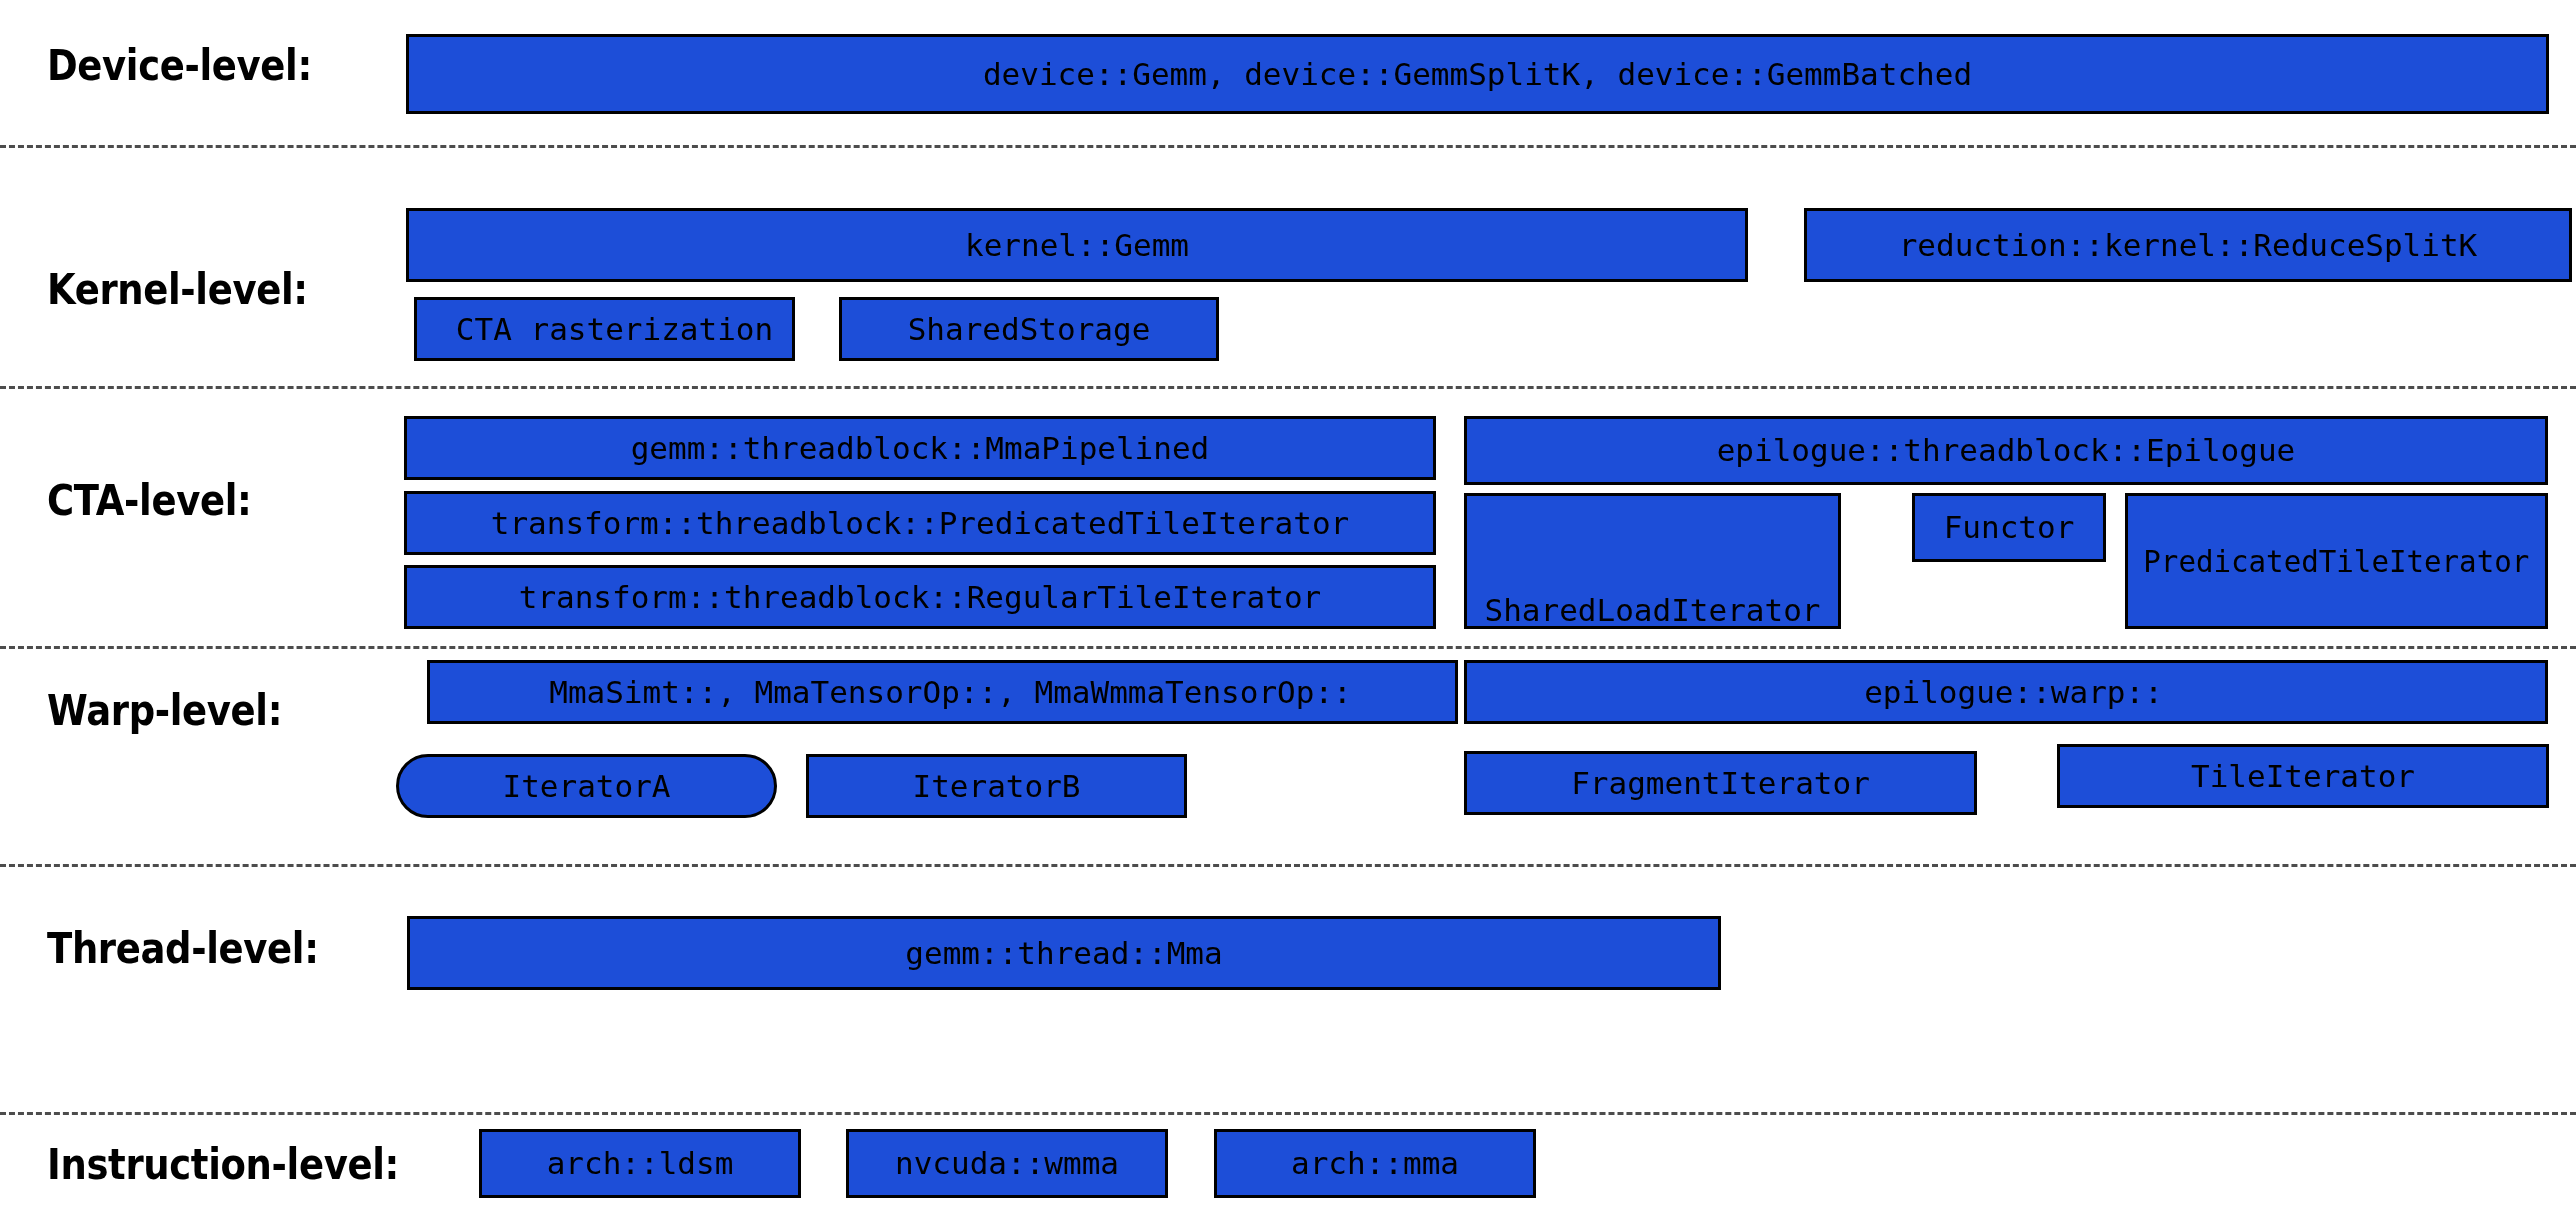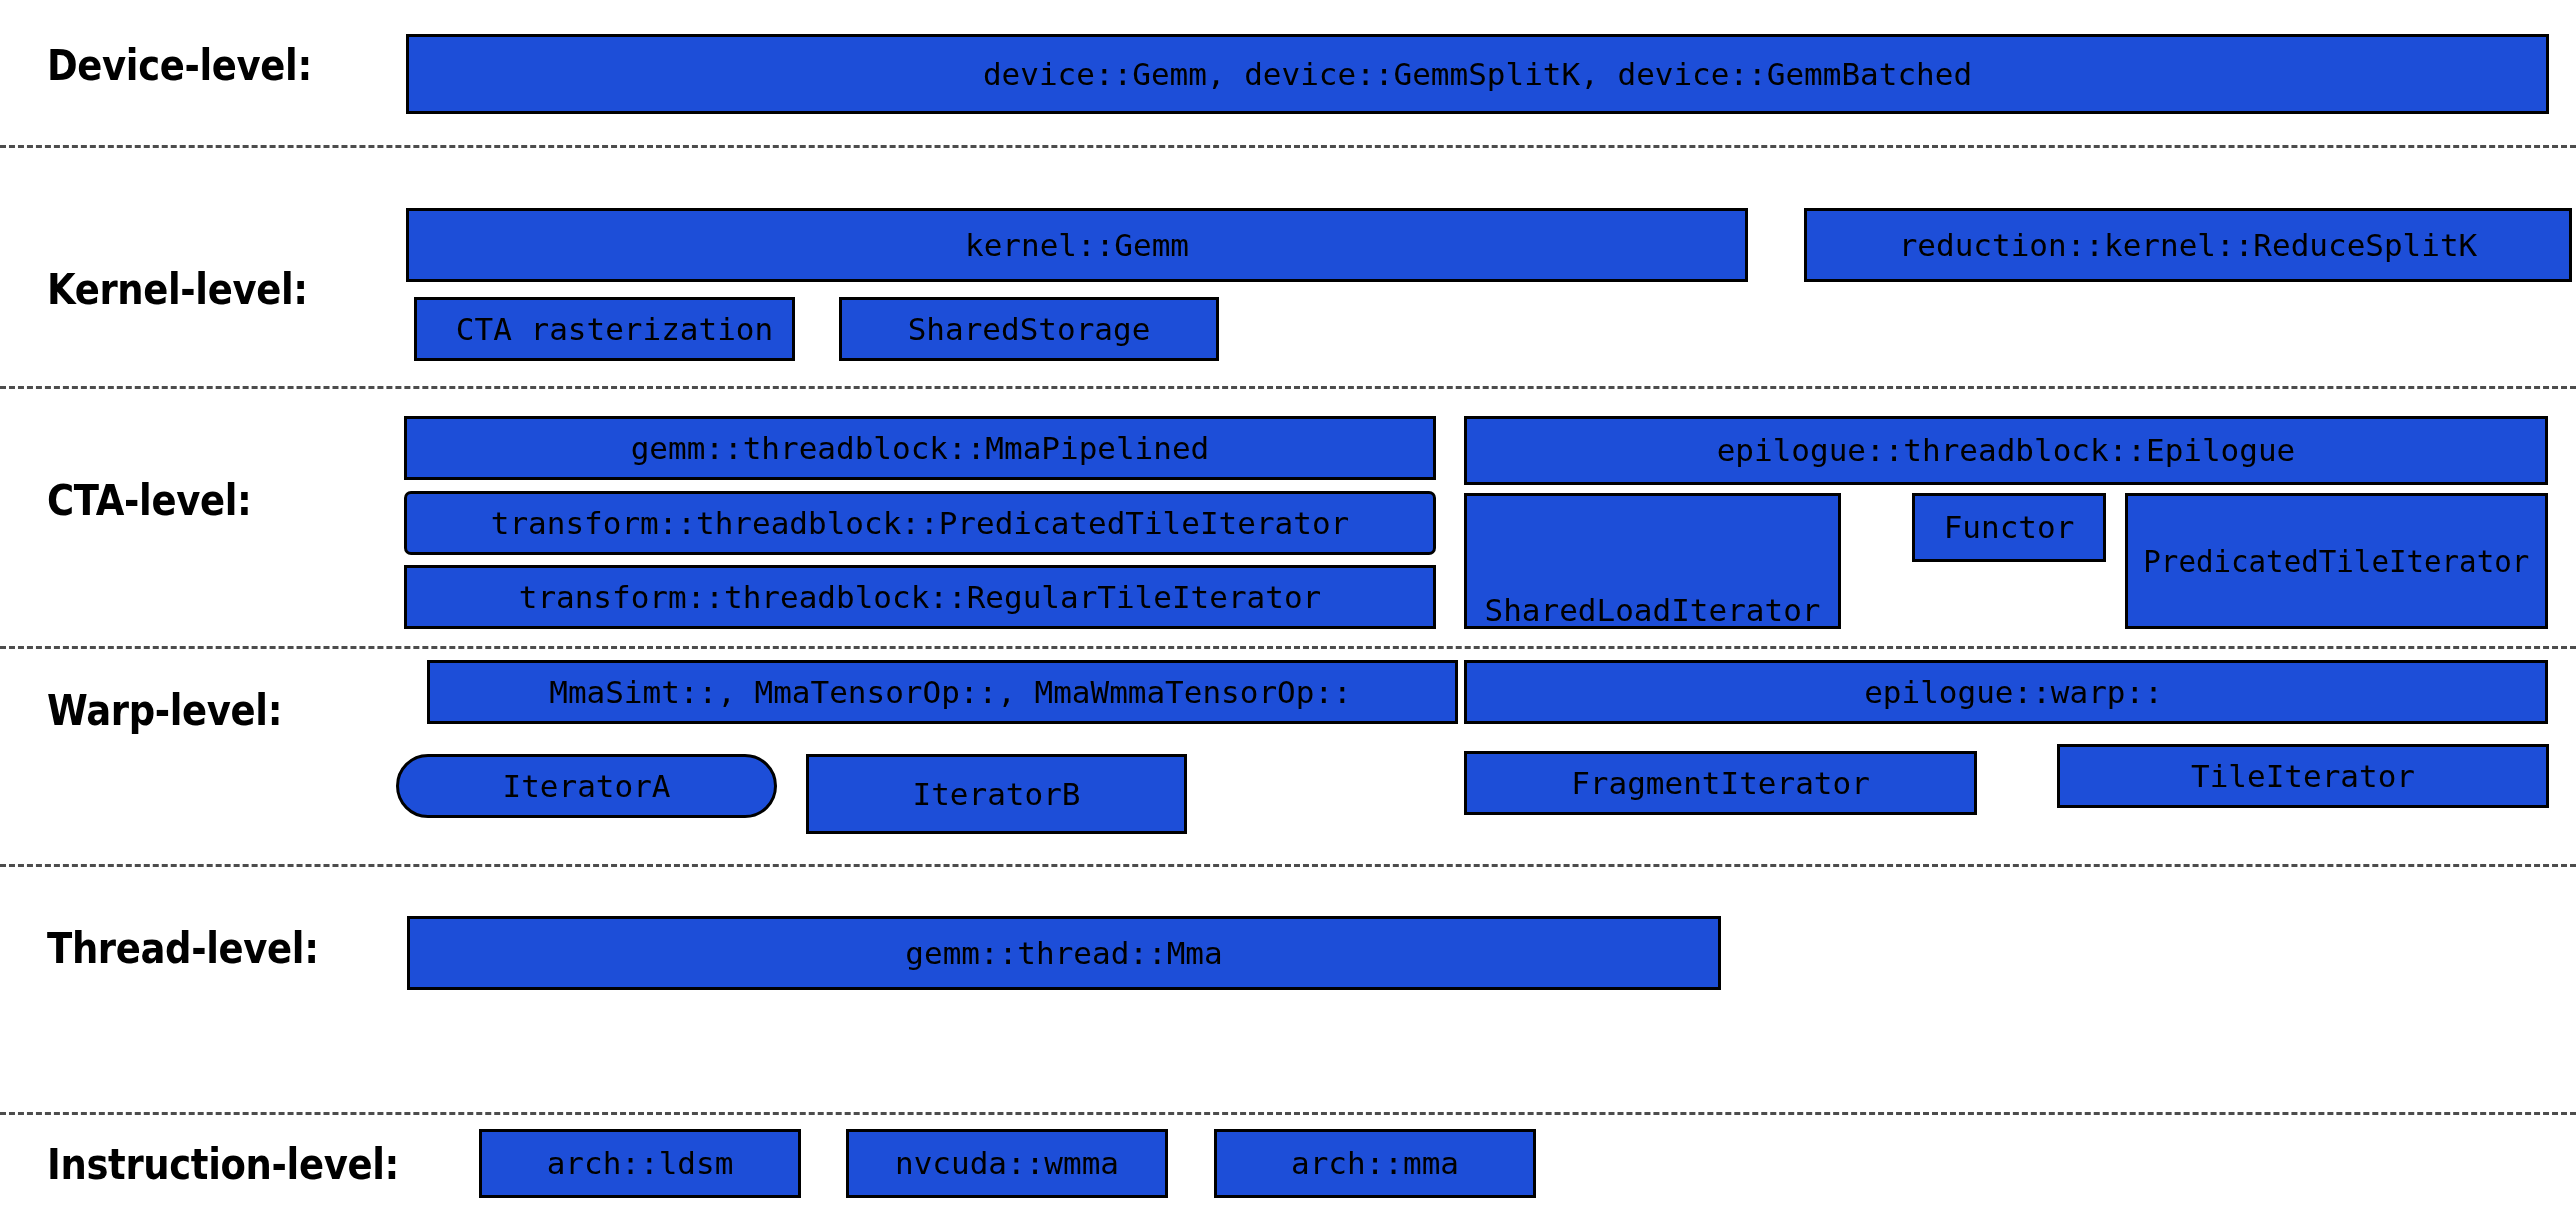--- a/index.html
+++ b/index.html
@@ -95,21 +95,21 @@
   </div>
 
   <div class="separator" style="top:386px;"></div>
 
   <div class="row-label" style="left:47px; top:479px;">CTA-level:</div>
 
   <div class="box" style="left:404px; top:416px; width:1032px; height:64px;">
     <span class="box-text">gemm::threadblock::MmaPipelined</span>
   </div>
 
-  <div class="box" style="left:404px; top:491px; width:1032px; height:64px;border-radius:7px;">
+  <div class="box" style="left:404px; top:491px; width:1032px; height:64px;">
     <span class="box-text">transform::threadblock::PredicatedTileIterator</span>
   </div>
 
   <div class="box" style="left:404px; top:565px; width:1032px; height:64px;">
     <span class="box-text">transform::threadblock::RegularTileIterator</span>
   </div>
 
   <div class="box" style="left:1464px; top:416px; width:1084px; height:69px;">
     <span class="box-text">epilogue::threadblock::Epilogue</span>
   </div>
@@ -135,21 +135,21 @@
   </div>
 
   <div class="box" style="left:1464px; top:660px; width:1084px; height:64px;padding-left:15px;">
     <span class="box-text">epilogue::warp::</span>
   </div>
 
   <div class="box" style="left:396px; top:754px; width:381px; height:64px;border-radius:32px;">
     <span class="box-text">IteratorA</span>
   </div>
 
-  <div class="box" style="left:806px; top:754px; width:381px; height:80px;">
+  <div class="box" style="left:806px; top:754px; width:381px; height:64px;">
     <span class="box-text">IteratorB</span>
   </div>
 
   <div class="box" style="left:1464px; top:751px; width:513px; height:64px;">
     <span class="box-text">FragmentIterator</span>
   </div>
 
   <div class="box" style="left:2057px; top:744px; width:492px; height:64px;">
     <span class="box-text">TileIterator</span>
   </div>

